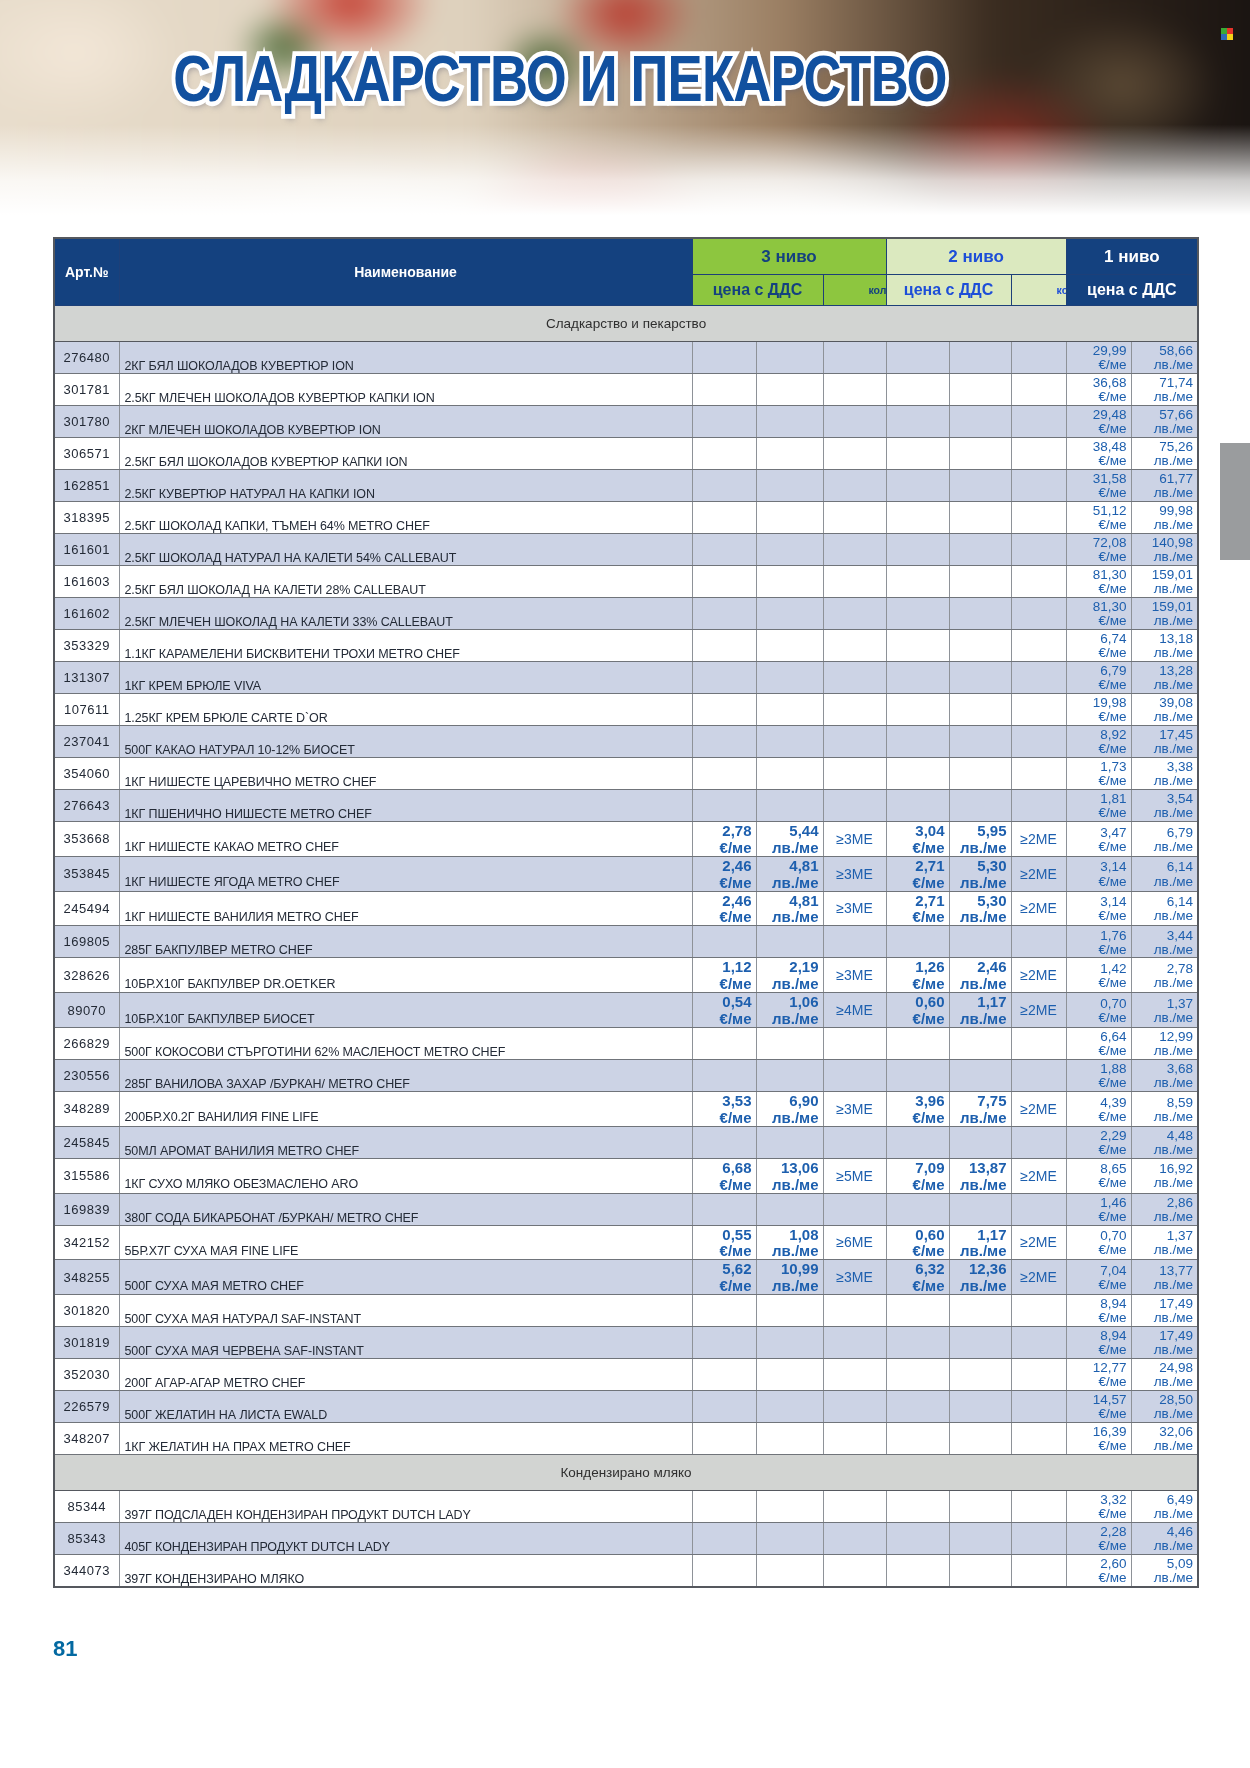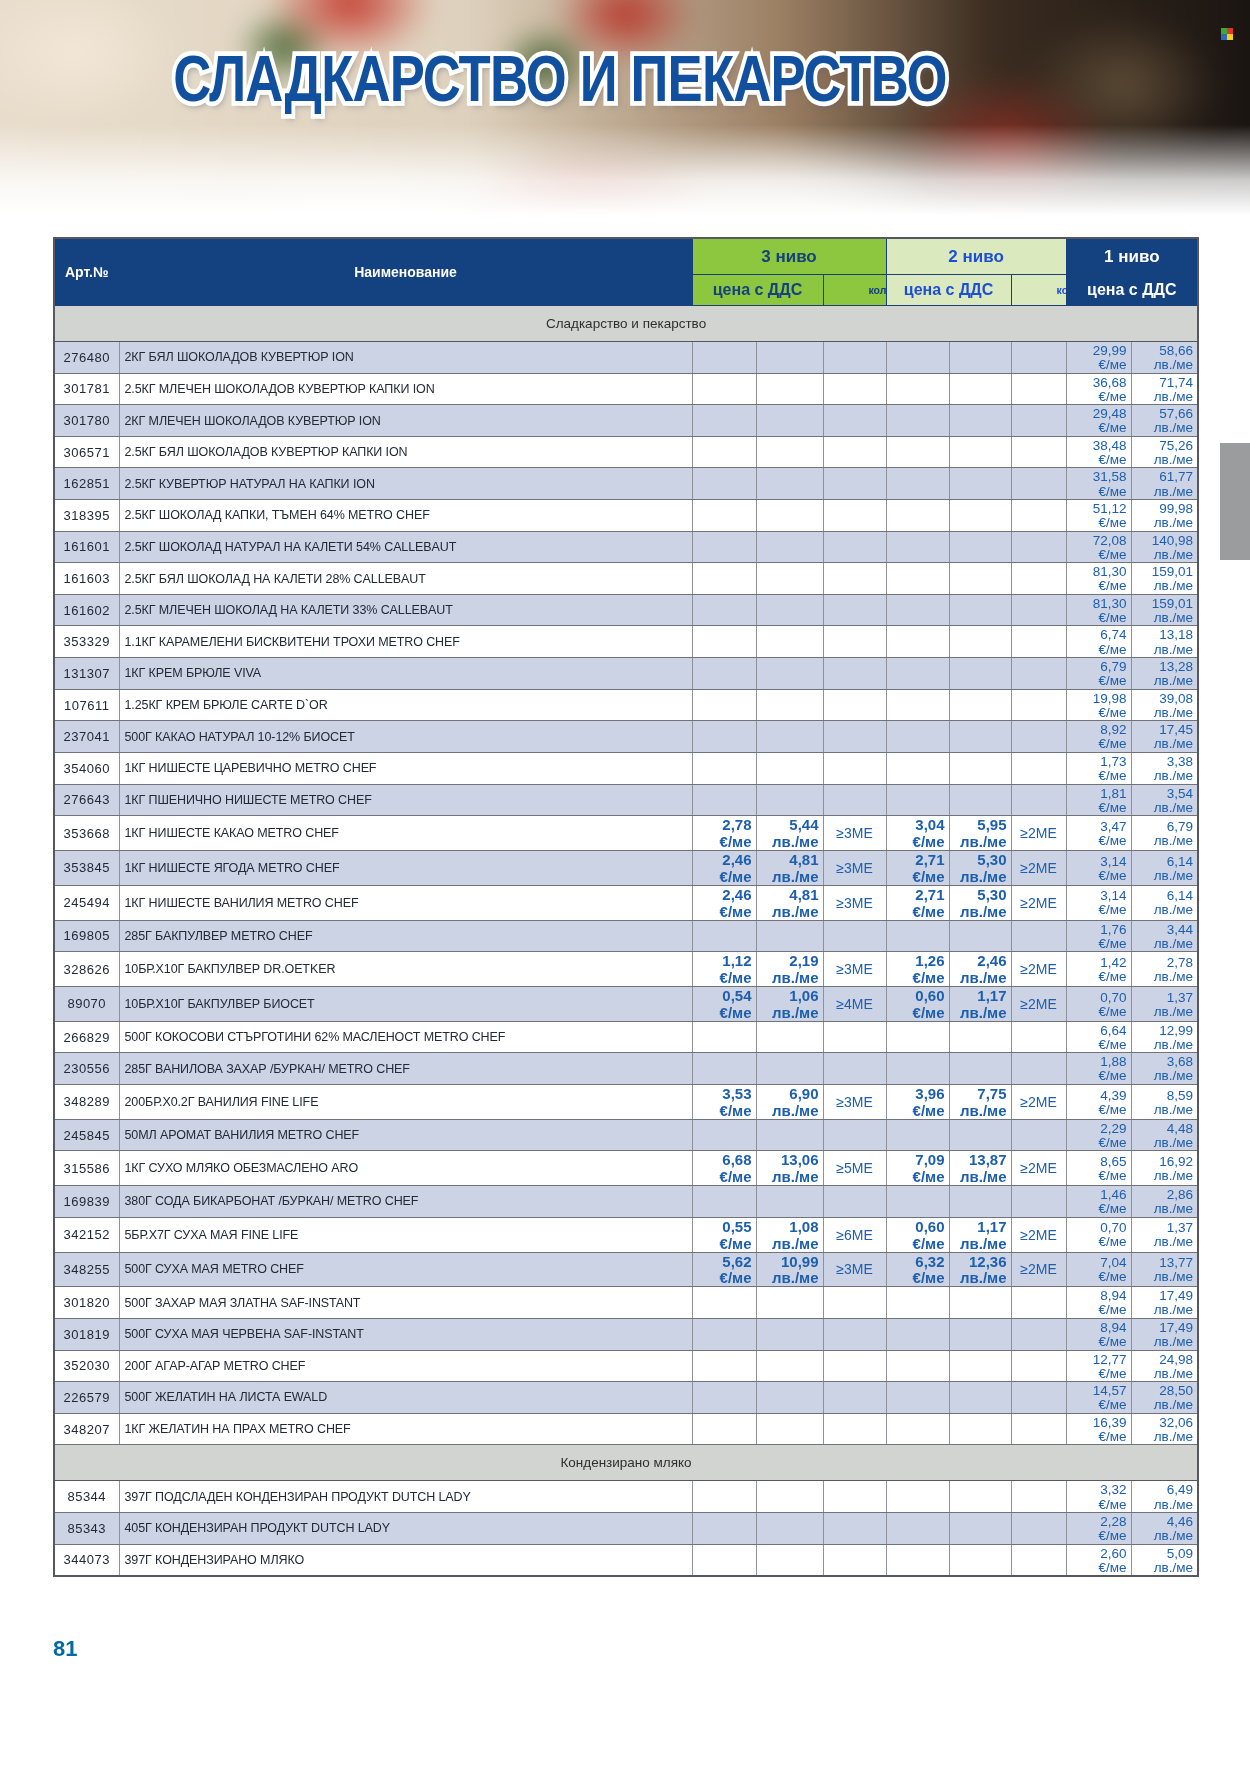--- a/index.html
+++ b/index.html
@@ -57,21 +57,21 @@
   
   tbody td{border:1px solid #8e9298;border-top:1px solid #70747a;border-bottom:1px solid #70747a;}
   tr.item-row{height:23px;}
   tr.item-row.shade td{background:#ccd3e5;}
   tr.item-row.plain td{background:#ffffff;}
   tr.section-row{height:36px;}
   tr.section-row td{background:#d2d4d2;color:#2f2f2f;text-align:center;font-size:13.5px;
     border-left:2px solid #55585e;border-right:2px solid #55585e;
     border-top:1.5px solid #55585e;border-bottom:1.5px solid #55585e;}
   td.art{ text-align:center;font-size:13px;color:#232a36;letter-spacing:.5px;}
-  td.nm{ font-size:12.5px;color:#232a36;padding:0 4px 0 5px;letter-spacing:-.1px;}
+  td.nm{ font-size:12.5px;color:#232a36;padding:17px 4px 0 5px;letter-spacing:-.1px;}
   td.pc{ text-align:right;padding:1px 4px 1px 2px;color:#1d5fae;}
   td.pc .num{line-height:1.12;}
   td.pc .unit{line-height:1.0;}
   td.pc.big{font-weight:700;font-size:15px;}
   td.pc.sm{font-size:13.5px;}
   td.qc{ text-align:center;font-size:14px;color:#1d5fae;}
 
   
   .page-num{position:absolute;left:53px;top:1636px;width:1144px;
     font-size:22px;font-weight:700;color:#0369a1;}
@@ -758,21 +758,21 @@
               <div class="num">7,04</div>
               <div class="unit">€/ме</div>
             </td>
             <td class="pc sm">
               <div class="num">13,77</div>
               <div class="unit">лв./ме</div>
             </td>
           </tr>
           <tr class="item-row plain">
             <td class="art">301820</td>
-            <td class="nm">500Г ЗАХАР МАЯ ЗЛАТНА SAF-INSTANT</td>
+            <td class="nm">500Г СУХА МАЯ НАТУРАЛ SAF-INSTANT</td>
             <td class="pc big"></td>
             <td class="pc big"></td>
             <td class="qc"></td>
             <td class="pc big"></td>
             <td class="pc big"></td>
             <td class="qc"></td>
             <td class="pc sm">
               <div class="num">8,94</div>
               <div class="unit">€/ме</div>
             </td>

